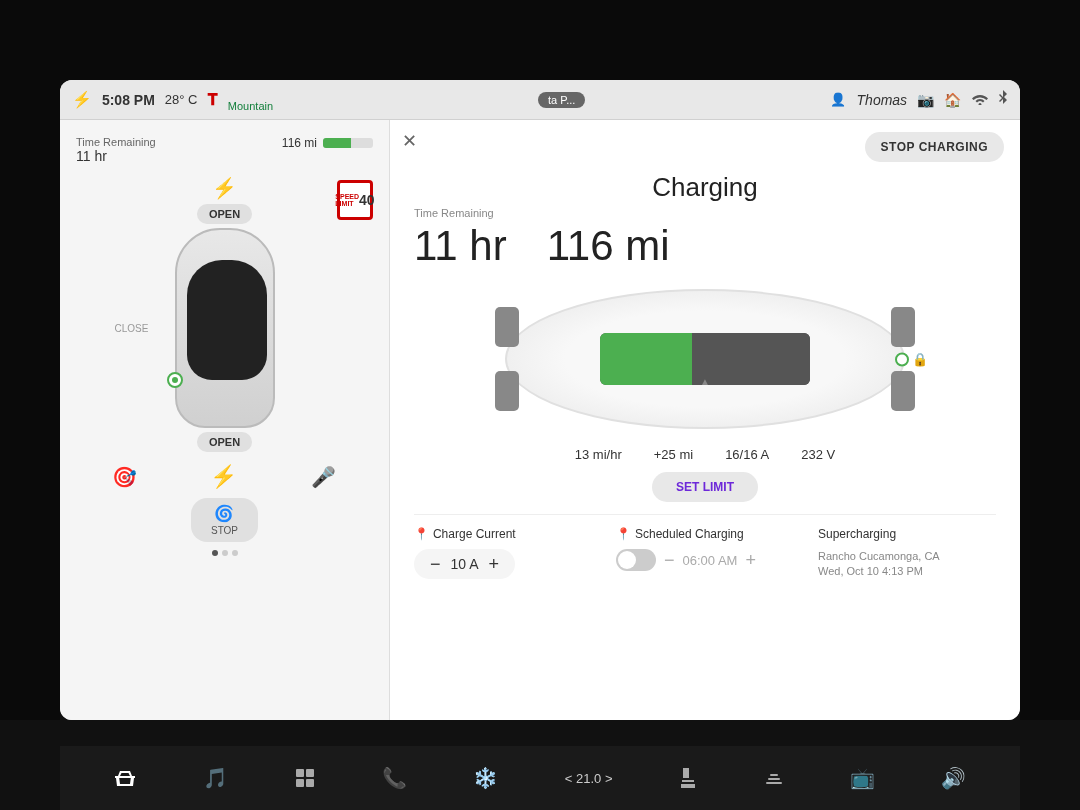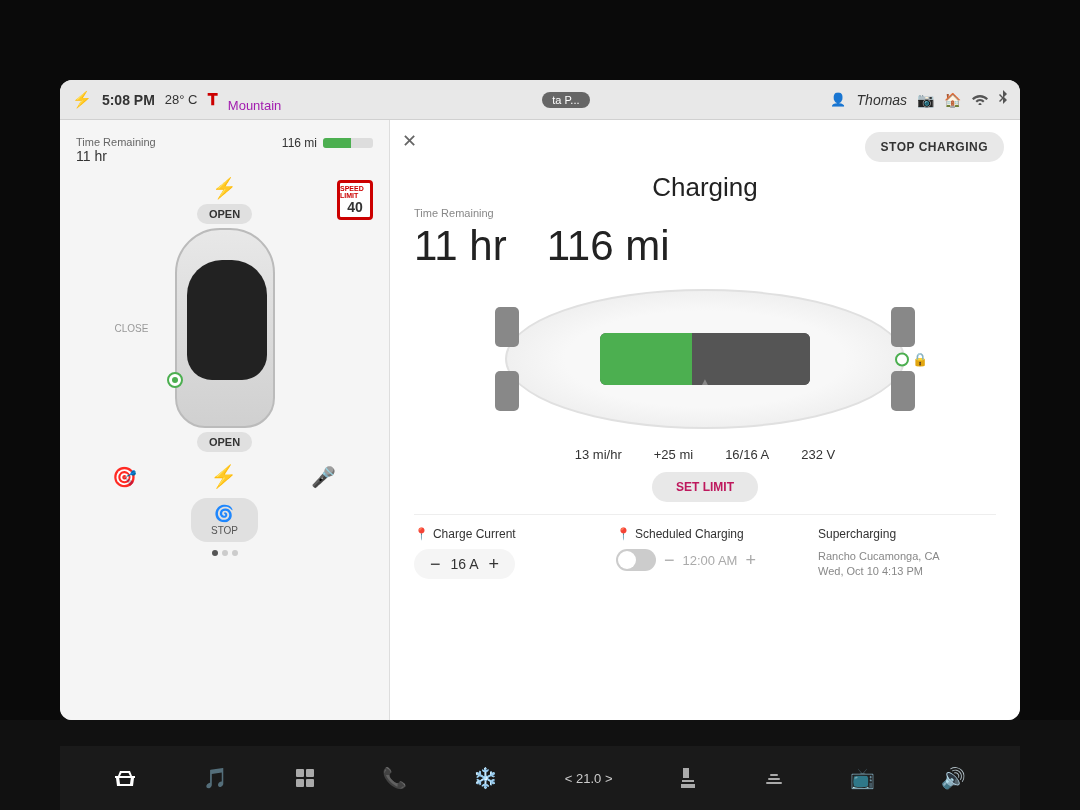--- a/index.html
+++ b/index.html
@@ -126,21 +126,21 @@
     .speed-limit {
       position: absolute;
       right: 16px;
       top: 60px;
       width: 36px;
       height: 40px;
       background: white;
       border: 3px solid #cc0000;
       border-radius: 4px;
       display: flex;
-      flex-direction: column;
+      flex-direction: row;
       align-items: center;
       justify-content: center;
     }
     .speed-limit-label { font-size: 7px; color: #cc0000; font-weight: bold; }
     .speed-limit-val { font-size: 14px; font-weight: bold; color: #333; }
     .car-top-view {
       width: 100px;
       height: 200px;
       background: linear-gradient(to bottom, #e8e8e8, #d0d0d0);
       border-radius: 45px 45px 30px 30px;
@@ -284,21 +284,21 @@
 
     .set-limit-btn {
       display: block;
       margin: 10px auto;
       background: #e8e8e8;
       border: none;
       border-radius: 20px;
       padding: 8px 24px;
       font-size: 12px;
       font-weight: 600;
-      color: #be185d;
+      color: #6d28d9;
       cursor: pointer;
     }
 
     
     .charging-bottom {
       display: flex;
       gap: 24px;
       margin-top: 12px;
       padding-top: 12px;
       border-top: 1px solid #eee;
@@ -433,21 +433,21 @@
 <div class="side-bg-right"></div>
 
 <div class="ui-container">
 
   <div class="status-bar">
     <div class="status-bar-left">
       <span style="font-size:16px;color:#666;">⚡</span>
       <span class="status-time">5:08 PM</span>
       <span class="status-temp">28° C</span>
       <span class="tesla-logo">𝐓</span>
-      <span style="font-size:13px;color:#a21caf;margin-top:12px;">Mountain</span>
+      <span style="font-size:11px;color:#15803d;margin-top:12px;">Mountain</span>
     </div>
     <div class="status-bar-center">
       <span style="background:#666;color:white;padding:2px 10px;border-radius:10px;font-size:11px;">ta P...</span>
     </div>
     <div class="status-bar-right">
       <span>👤</span>
       <span class="status-name">Thomas</span>
       <span style="font-size:14px;cursor:pointer;">📷</span>
       <span style="font-size:14px;cursor:pointer;">🏠</span>
       <span style="font-size:16px;cursor:pointer;">
@@ -569,34 +569,34 @@
 
       <div class="charging-bottom">
 
         <div class="bottom-section">
           <div class="bottom-section-title">
             <span>📍</span>
             <span>Charge Current</span>
           </div>
           <div class="current-control">
             <button class="ctrl-btn">−</button>
-            <span class="current-val">16 A</span>
+            <span class="current-val">10 A</span>
             <button class="ctrl-btn">+</button>
           </div>
         </div>
 
         <div class="bottom-section">
           <div class="bottom-section-title">
             <span>📍</span>
             <span>Scheduled Charging</span>
           </div>
           <div class="schedule-time-row">
             <div class="schedule-toggle"></div>
             <button class="ctrl-btn" style="color:#aaa;">−</button>
-            <span class="schedule-time">12:00 AM</span>
+            <span class="schedule-time">06:00 AM</span>
             <button class="ctrl-btn" style="color:#aaa;">+</button>
           </div>
         </div>
 
         <div class="bottom-section">
           <div class="bottom-section-title">
             <span>Supercharging</span>
           </div>
           <div class="supercharging-location">
             <span>Rancho Cucamonga, CA</span><br>

